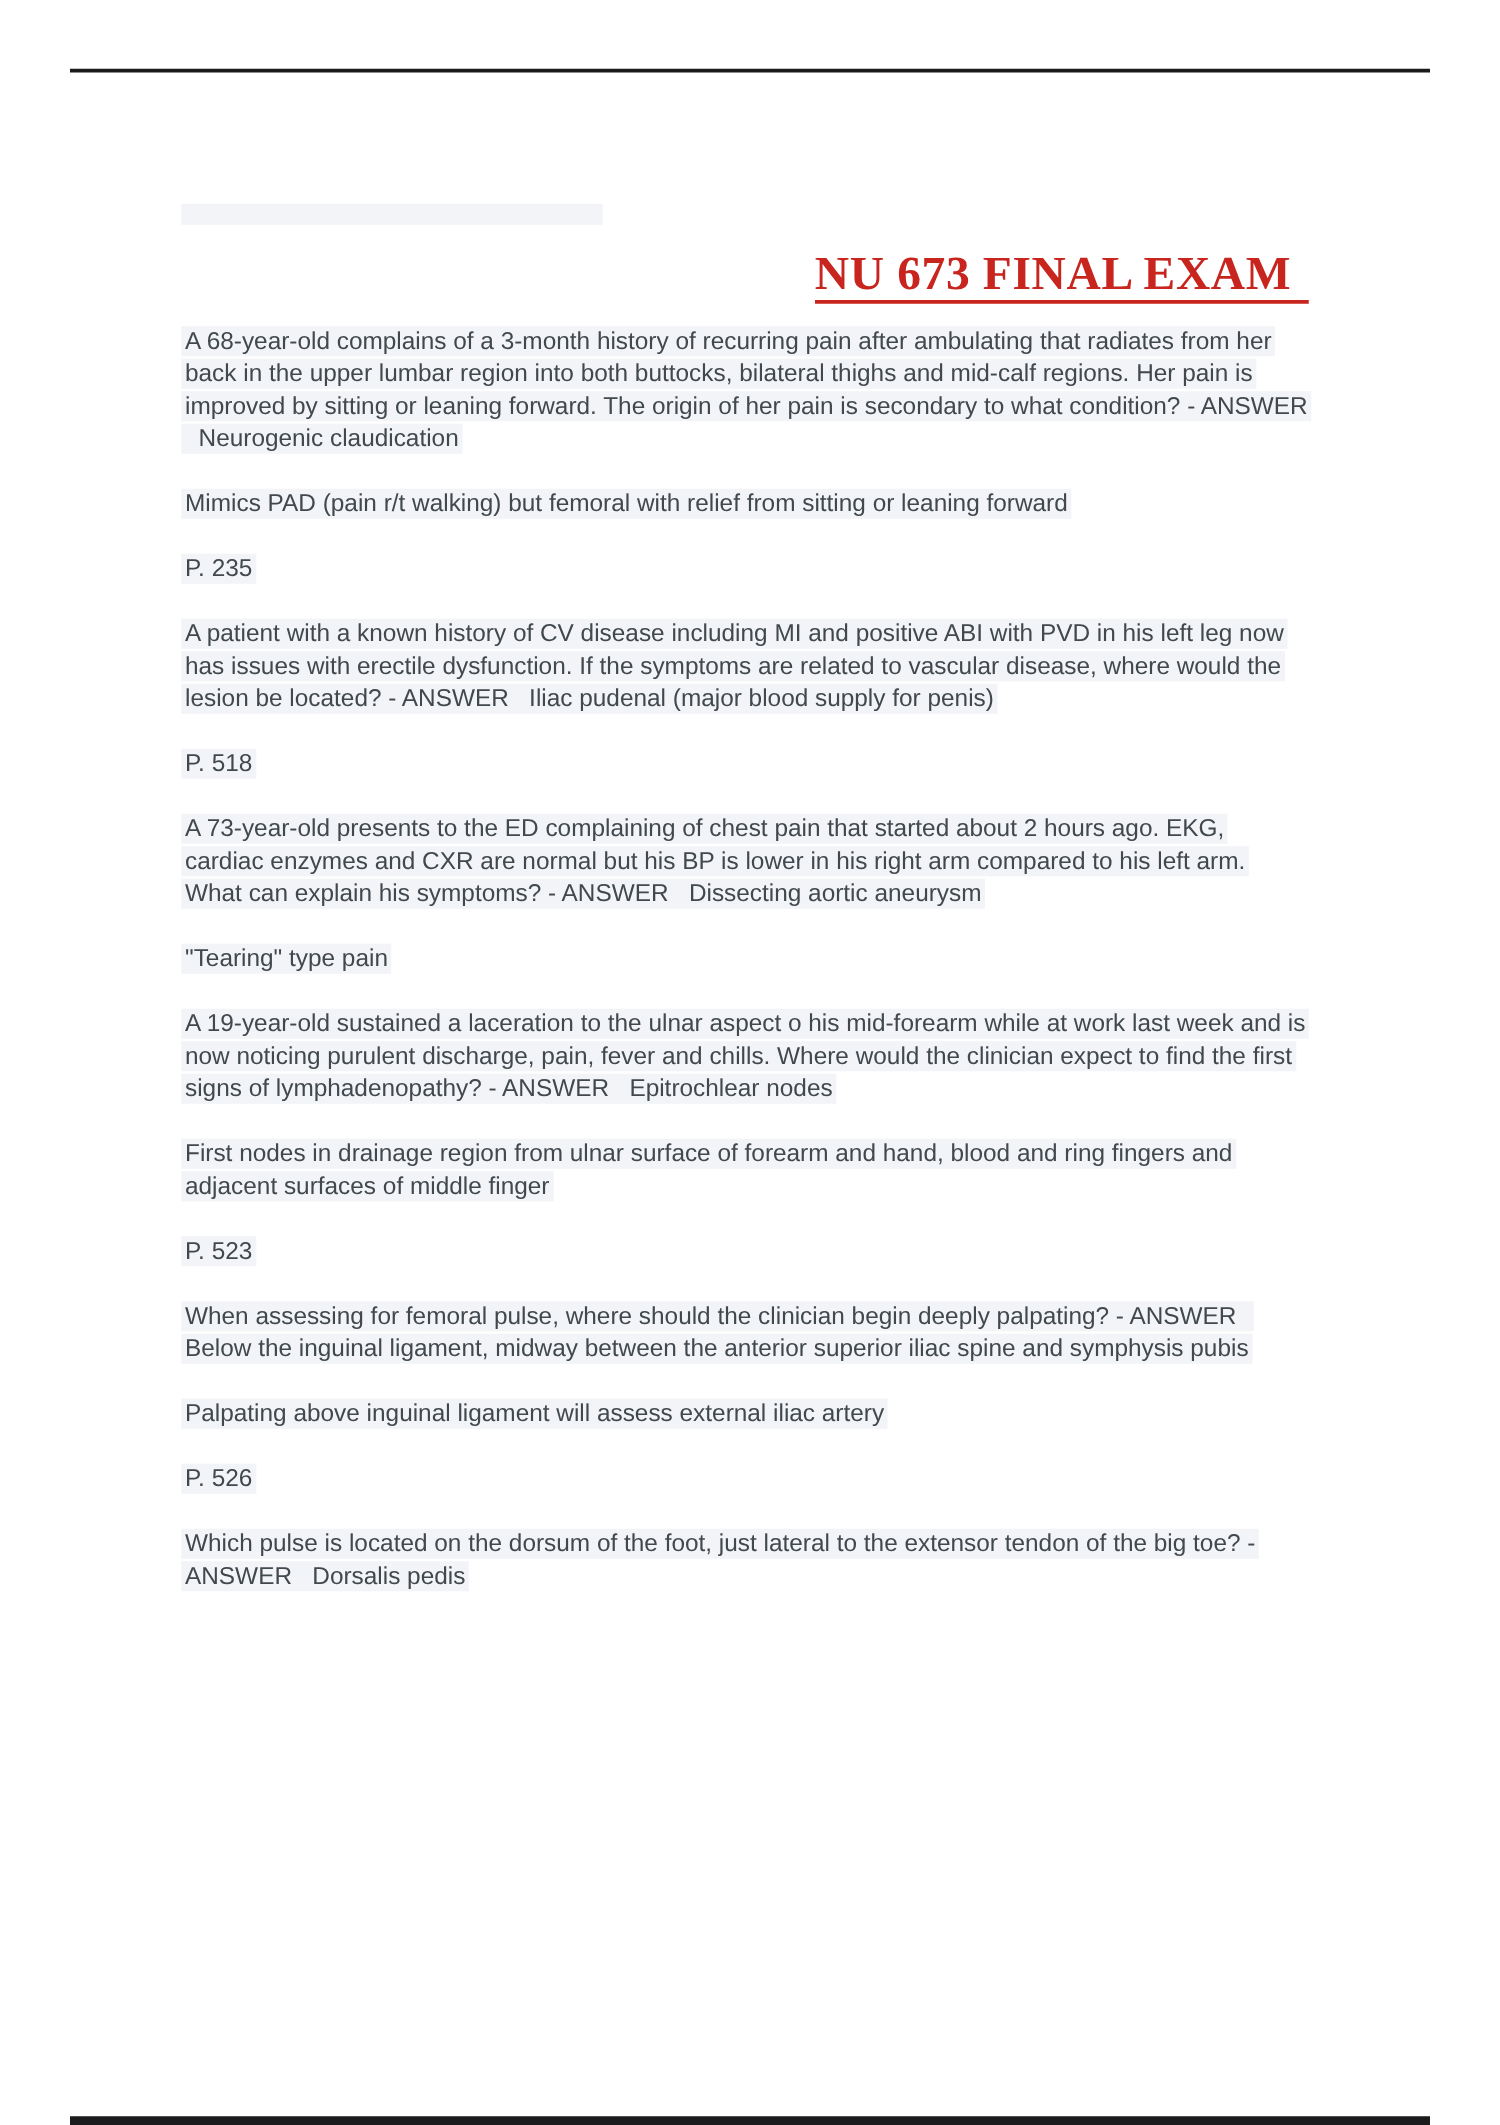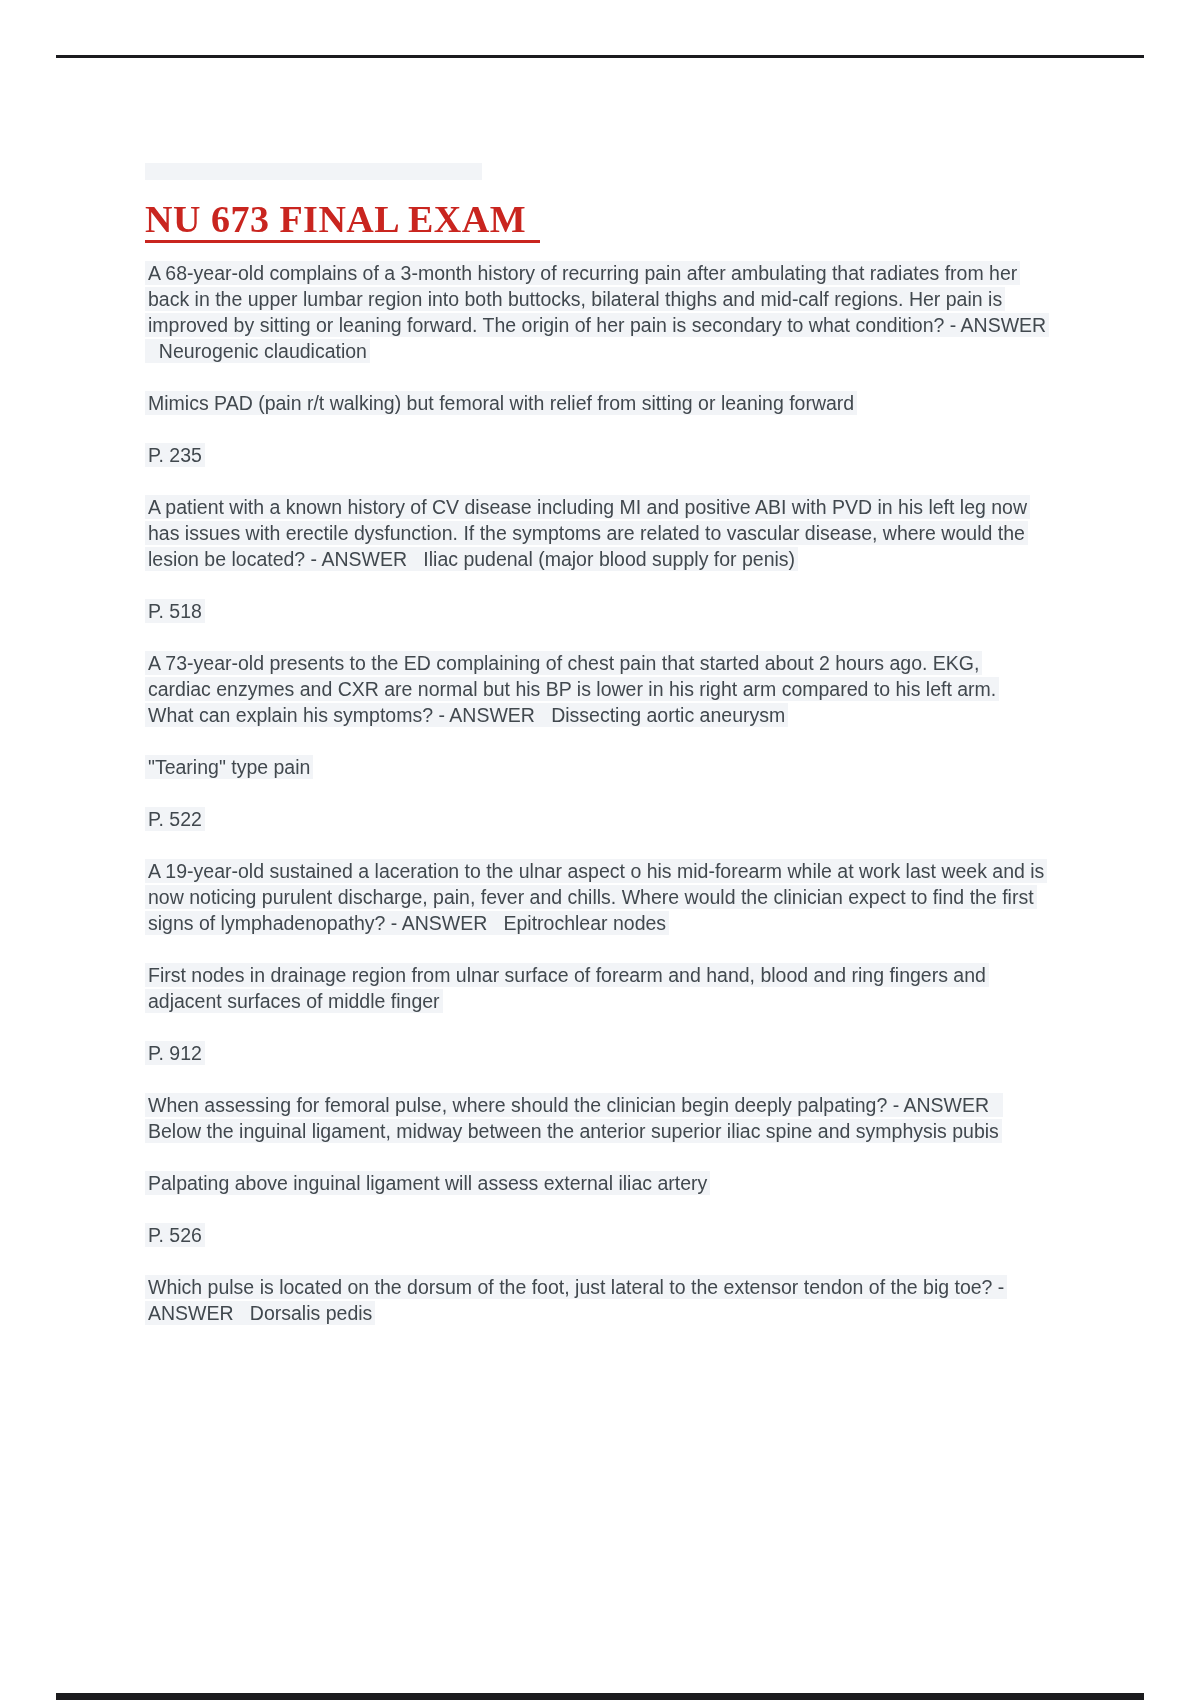--- a/index.html
+++ b/index.html
@@ -36,20 +36,21 @@
     width: 337px; height: 17px;
     background: var(--hl, #f2f4f7);
     margin-bottom: 21px;
   }
   h1.doc-title {
     font-family: "Liberation Serif", serif;
     font-size: 38px;
     font-weight: bold;
     line-height: 36px;
     margin: 0;
+    text-align: right;
   }
   .title-text {
     display: inline-block;
     color: var(--accent, #c9251f);
     border-bottom: 3px solid var(--accent, #c9251f);
     padding-right: 14px;
     padding-bottom: 3px;
     letter-spacing: 0.5px;
   }
   p.para {
@@ -86,27 +87,26 @@
     <p class="para"><span class="hl">P. 235</span></p>
 
     <p class="para"><span class="hl">A patient with a known history of CV disease including MI and positive ABI with PVD in his left leg now has issues with erectile dysfunction. If the symptoms are related to vascular disease, where would the lesion be located? - ANSWER &nbsp; Iliac pudenal (major blood supply for penis)</span></p>
 
     <p class="para"><span class="hl">P. 518</span></p>
 
     <p class="para"><span class="hl">A 73-year-old presents to the ED complaining of chest pain that started about 2 hours ago. EKG, cardiac enzymes and CXR are normal but his BP is lower in his right arm compared to his left arm. What can explain his symptoms? - ANSWER &nbsp; Dissecting aortic aneurysm</span></p>
 
     <p class="para"><span class="hl">"Tearing" type pain</span></p>
 
-    <p class="para"><span class="hl">P. 522</span></p>
 
     <p class="para"><span class="hl">A 19-year-old sustained a laceration to the ulnar aspect o his mid-forearm while at work last week and is now noticing purulent discharge, pain, fever and chills. Where would the clinician expect to find the first signs of lymphadenopathy? - ANSWER &nbsp; Epitrochlear nodes</span></p>
 
     <p class="para"><span class="hl">First nodes in drainage region from ulnar surface of forearm and hand, blood and ring fingers and adjacent surfaces of middle finger</span></p>
 
-    <p class="para"><span class="hl">P. 912</span></p>
+    <p class="para"><span class="hl">P. 523</span></p>
 
     <p class="para"><span class="hl">When assessing for femoral pulse, where should the clinician begin deeply palpating? - ANSWER &nbsp; Below the inguinal ligament, midway between the anterior superior iliac spine and symphysis pubis</span></p>
 
     <p class="para"><span class="hl">Palpating above inguinal ligament will assess external iliac artery</span></p>
 
     <p class="para"><span class="hl">P. 526</span></p>
 
     <p class="para"><span class="hl">Which pulse is located on the dorsum of the foot, just lateral to the extensor tendon of the big toe? - ANSWER &nbsp; Dorsalis pedis</span></p>
   </div>
 

